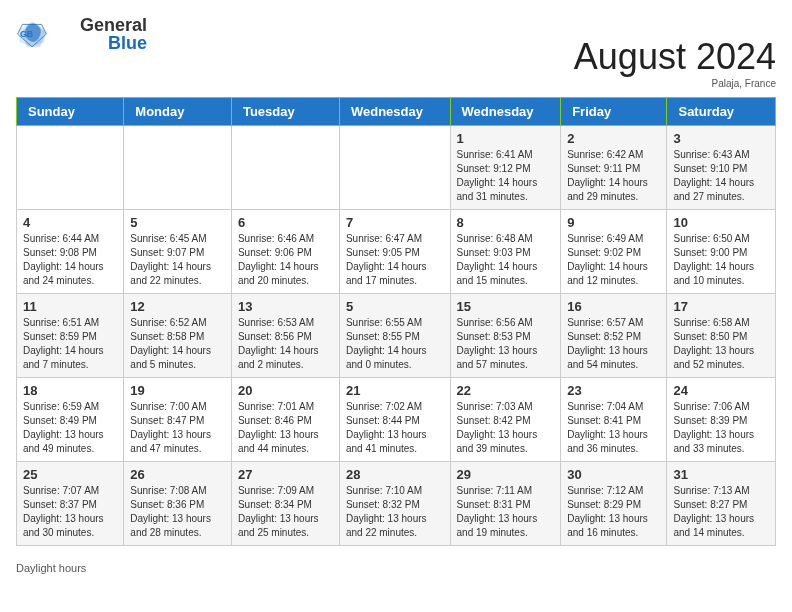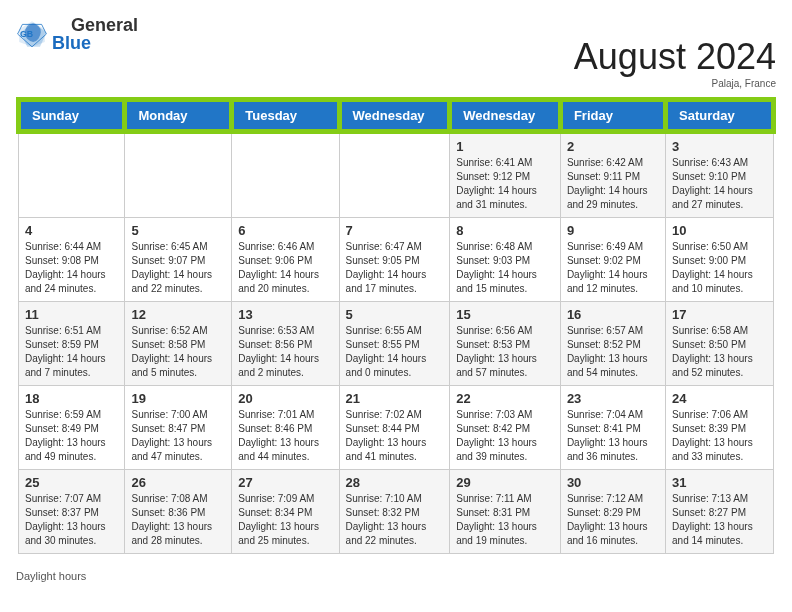--- a/index.html
+++ b/index.html
@@ -12,21 +12,22 @@
     }
     .header {
       display: flex;
       justify-content: space-between;
       align-items: flex-start;
       margin-bottom: 8px;
     }
     .logo {
       display: flex;
       align-items: center;
-      gap: 4px;
+      gap: 13px;
+      text-align: right;
     }
     .logo-text {
       display: flex;
       flex-direction: column;
       font-weight: bold;
       font-size: 18px;
       line-height: 1;
     }
     .logo-text .general { color: #333; margin-left: 19px; }
     .logo-text .blue { color: #1a6bbf; }
@@ -50,21 +51,21 @@
       border-collapse: collapse;
       border: 1px solid #ccc;
     }
     .calendar th {
       background-color: #2176c7;
       color: #fff;
       text-align: left;
       padding: 6px 11px;
       font-size: 13px;
       font-weight: bold;
-      border: 5px solid #84cc16;
+      border: 1px solid #84cc16;
     }
     .calendar td {
       vertical-align: top;
       border: 1px solid #ccc;
       padding: 5px 6px;
       width: 113px;
       min-height: 80px;
       font-size: 10.5px;
       color: #333;
       background: #fff;

